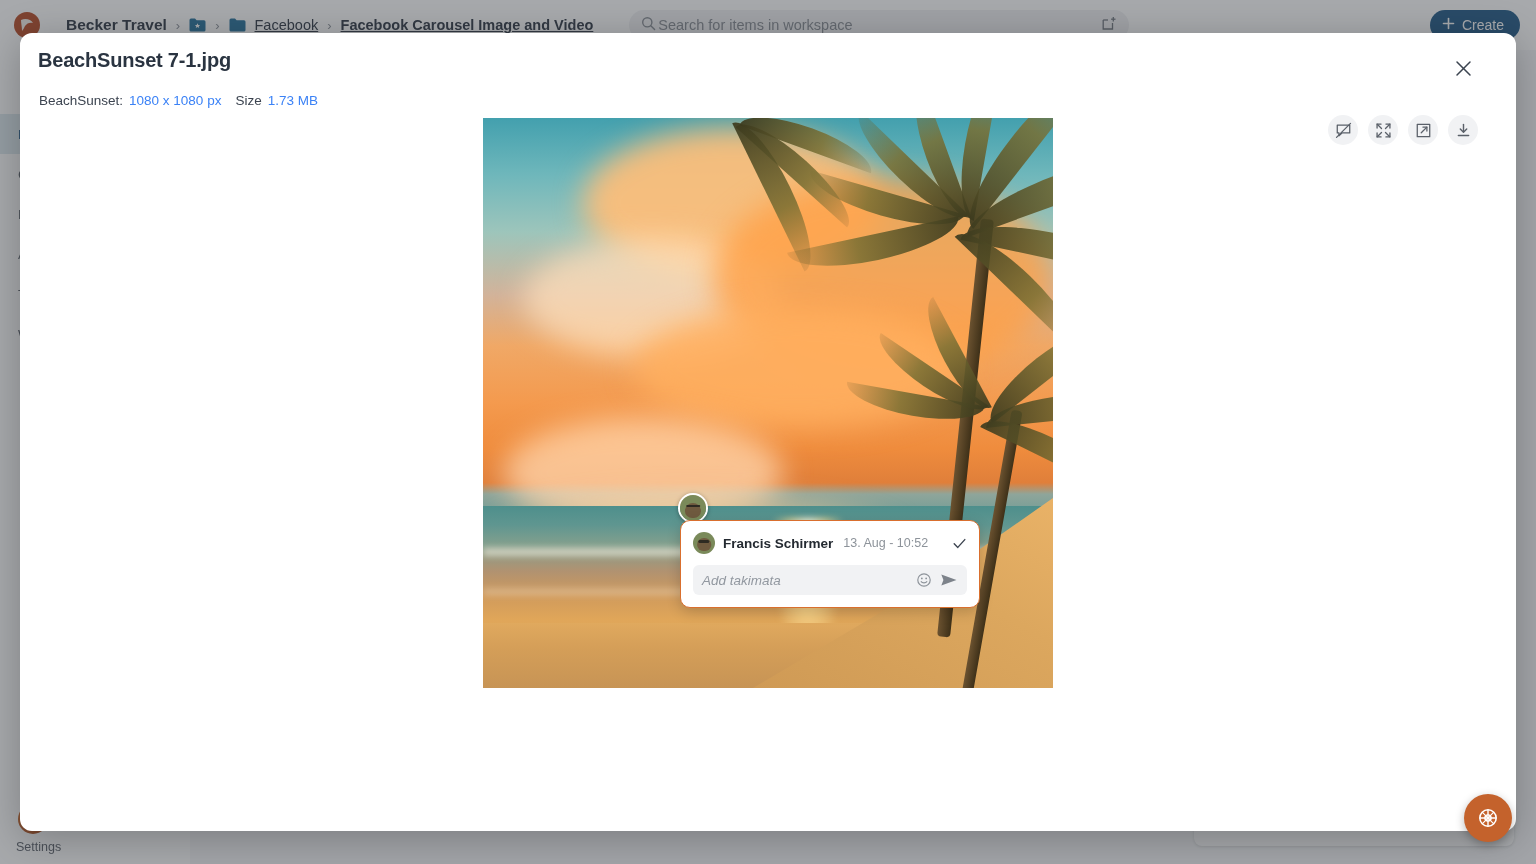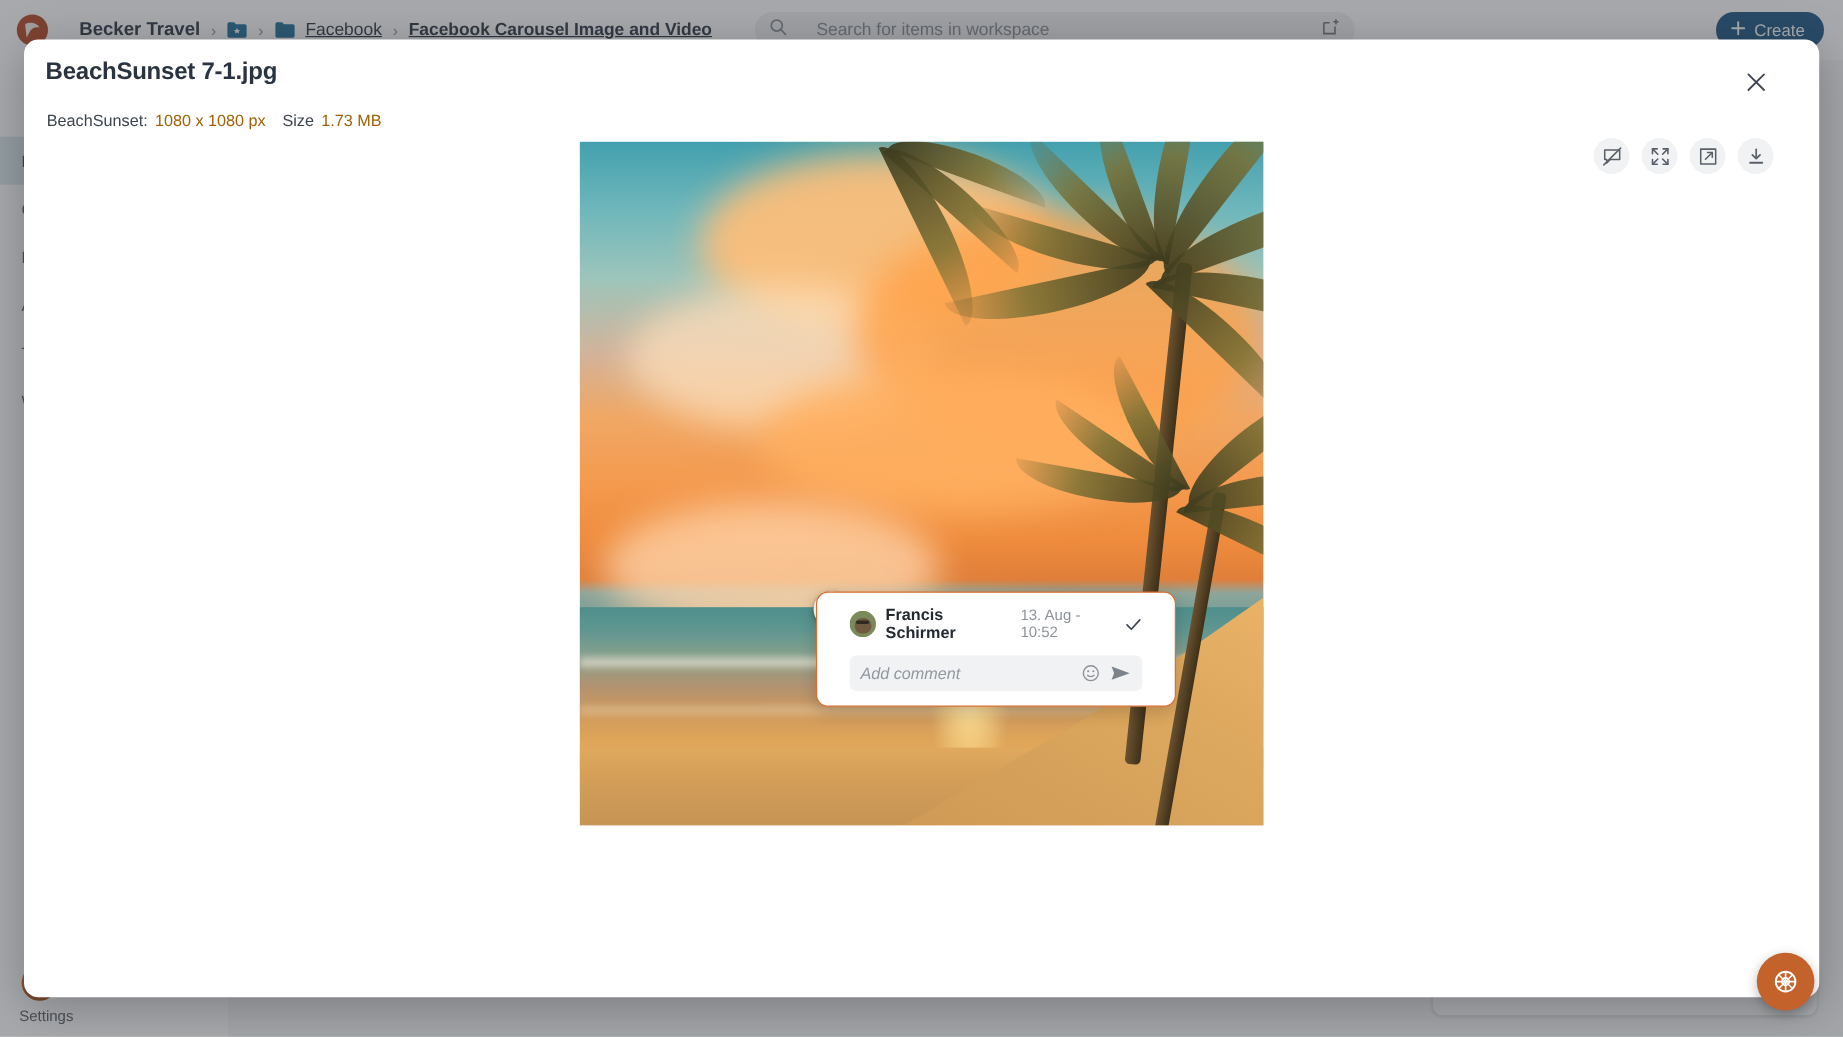--- a/index.html
+++ b/index.html
@@ -38,21 +38,21 @@
   .bc-sep { color: #8b9199; font-size: 13px; }
   .bc-text { color: #2a3441; font-size: 14.5px; text-decoration: underline; }
   .bc-text.current { font-weight: bold; }
   .folder-ico { width: 17px; height: 14px; display: block; }
 
   .search-wrap {
     margin-left: 26px;
     width: 500px; height: 30px;
     background: #f0f1f3; border-radius: 16px;
     display: flex; align-items: center;
-    padding: 0 12px; gap: 24px;
+    padding: 0 12px; gap: 2px;
   }
   .search-input-text { color: #868b92; font-size: 14.5px; flex: 1; }
   .create-btn {
     position: absolute; right: 16px; top: 10px;
     height: 30px; padding: 0 16px 0 12px;
     background: #1a5584; color: #fff;
     border-radius: 16px; border: none;
     display: flex; align-items: center; gap: 7px;
     font-size: 14px; font-family: inherit;
     cursor: pointer;
@@ -153,21 +153,21 @@
     position: absolute; left: 18px; top: 16px;
     font-size: 20px; font-weight: bold; color: #2a3441;
     letter-spacing: -.2px;
   }
   .modal-meta {
     position: absolute; left: 19px; top: 60px;
     font-size: 13.5px; color: #3c4450;
     display: flex; gap: 6px; align-items: baseline;
   }
   .meta-label { color: #3c4450; }
-  .meta-value { color: #a16207; }
+  .meta-value { color: #3b82f6; }
   .modal-close {
     position: absolute; right: 40px; top: 42px;
     width: 26px; height: 26px;
     display: flex; align-items: center; justify-content: center;
     cursor: pointer;
     transform: translate(0,-20px);
   }
   .modal-tools {
     position: absolute; right: 38px; top: 82px;
     display: flex; gap: 10px;
@@ -268,28 +268,28 @@
     width: 62%; height: 58%; border-radius: 50% 50% 45% 45%;
     background: #6f5a3f;
   }
   .avatar-art::after {
     content: ""; position: absolute; left: 50%; top: 38%;
     transform: translateX(-50%);
     width: 52%; height: 10%; border-radius: 3px; background: #2e2a22;
   }
 
   .comment-popup {
-    position: absolute; left: 660px; top: 460px;
+    position: absolute; left: 660px; top: 487px;
     width: 300px;
     background: #ffffff;
     border: 1.6px solid #d96f2e;
     border-radius: 10px;
     z-index: 13;
     box-shadow: 0 4px 14px rgba(0,0,0,.18);
-    padding: 11px 27px 12px;
+    padding: 11px 12px 12px;
   }
   .cmt-head { display: flex; align-items: center; gap: 8px; }
   .cmt-avatar {
     width: 22px; height: 22px; border-radius: 50%;
     overflow: hidden; position: relative; flex: none;
   }
   .cmt-author { font-size: 13.5px; font-weight: bold; color: #242a31; }
   .cmt-time { font-size: 12.5px; color: #8d939a; margin-left: 2px; }
   .cmt-check { margin-left: auto; color: #3c4450; display: flex; }
   .cmt-body { display: flex; align-items: center; gap: 8px; margin-top: 8px; }
@@ -595,21 +595,21 @@
       </div>
       <span class="cmt-author">Francis Schirmer</span>
       <span class="cmt-time">13. Aug - 10:52</span>
       <span class="cmt-check">
         <svg width="15" height="15" viewBox="0 0 15 15" aria-hidden="true">
           <path d="M2.2 7.8 L5.8 11.4 L12.8 3.6" fill="none" stroke="#3c4450" stroke-width="1.4" stroke-linecap="round" stroke-linejoin="round"></path>
         </svg>
       </span>
     </div>
     <div class="cmt-input-row">
-      <span class="cmt-input-placeholder">Add comment</span>
+      <span class="cmt-input-placeholder">Add takimata</span>
       <span class="cmt-ico">
         <svg width="16" height="16" viewBox="0 0 17 17" aria-hidden="true">
           <circle cx="8.5" cy="8.5" r="6.6" fill="none" stroke="#8d939a" stroke-width="1.25"></circle>
           <circle cx="6.2" cy="6.8" r="0.95" fill="#8d939a"></circle>
           <circle cx="10.8" cy="6.8" r="0.95" fill="#8d939a"></circle>
           <path d="M5.5 10.3 C6.6 11.9 10.4 11.9 11.5 10.3" fill="none" stroke="#8d939a" stroke-width="1.2" stroke-linecap="round"></path>
         </svg>
       </span>
       <span class="cmt-ico">
         <svg width="18" height="16" viewBox="0 0 19 16" aria-hidden="true">

